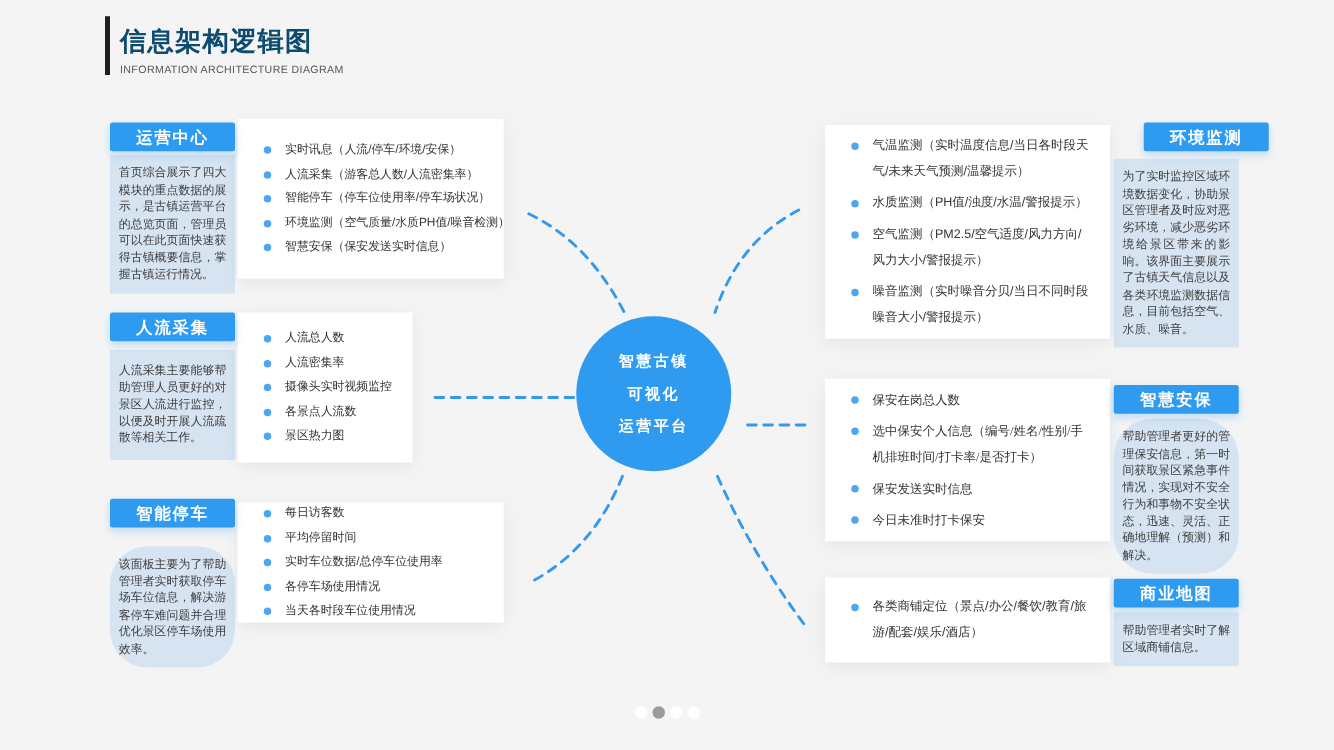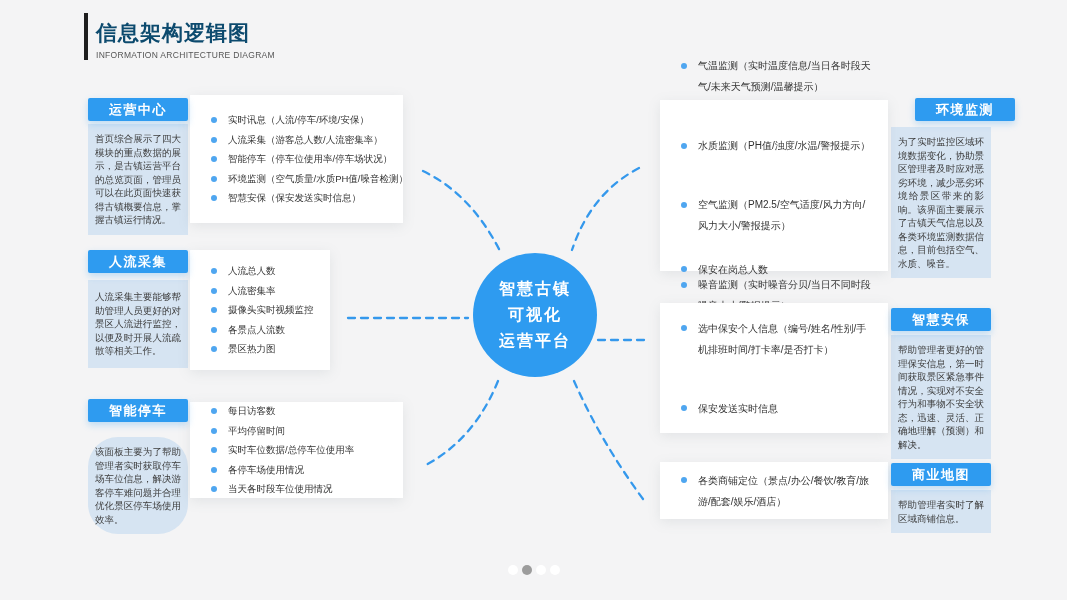--- a/index.html
+++ b/index.html
@@ -21,45 +21,45 @@
   .titleblock{position:absolute;left:84px;top:13px;}
   .tbar{position:absolute;left:0;top:0;width:4px;height:47px;background:#1E1E1E;}
   h1.ptitle{position:absolute;left:12px;top:6px;font-size:21px;font-weight:bold;color:#0c4a6e;white-space:nowrap;letter-spacing:1px;}
   .psub{position:absolute;left:12px;top:37px;font-size:8.5px;color:#555;letter-spacing:.3px;white-space:nowrap;}
 
   
   svg.links{position:absolute;left:0;top:0;width:1067px;height:600px;z-index:0;}
   svg.links path,svg.links line{fill:none;stroke:var(--line-blue);stroke-width:2.3;stroke-dasharray:7 6;stroke-linecap:round;}
 
   
-  .center-node{position:absolute;left:473px;top:253px;width:124px;height:124px;border-radius:50%;
+  .center-node{position:absolute;left:461px;top:253px;width:124px;height:124px;border-radius:50%;
     background:var(--primary-blue);color:#fff;display:flex;flex-direction:column;align-items:center;justify-content:center;
-    font-size:16px;font-weight:bold;line-height:26px;letter-spacing:2px;z-index:2;text-align:left;}
+    font-size:12px;font-weight:bold;line-height:26px;letter-spacing:2px;z-index:2;text-align:left;}
 
   
   .hd{position:absolute;width:100px;height:23px;background:var(--primary-blue);color:#fff;font-size:13px;font-weight:bold;
     letter-spacing:1.5px;display:flex;align-items:center;justify-content:center;border-radius:2px;
     box-shadow:0 3px 7px rgba(46,155,240,.28);z-index:4;}
   .desc{position:absolute;width:100px;background:var(--desc-bg);color:var(--desc-text);font-size:9.5px;line-height:13.5px;
     padding:8px 7px;display:flex;align-items:center;z-index:1;}
   .desc .desc-text{width:100%;text-align:justify;}
   .card{position:absolute;background:#fff;box-shadow:0 3px 12px rgba(110,120,135,.13);z-index:2;}
   .card ul{list-style:none;height:100%;display:flex;flex-direction:column;justify-content:center;}
   .card li{position:relative;padding-left:38px;color:#333;}
   .card .dot{position:absolute;left:21px;top:7px;width:6px;height:6px;border-radius:50%;background:var(--dot-blue);}
   .card.leftcard li{font-size:9.5px;line-height:19.5px;white-space:nowrap;}
-  .card.rightcard li{font-size:10px;line-height:21px;margin:19px 0;padding-right:16px;}
+  .card.rightcard li{font-size:10px;line-height:21px;margin:2px 0;padding-right:16px;}
   .card.rightcard .dot{top:7.5px;}
 
   #m1-hd{left:88px;top:98px;} #m1-desc{left:88px;top:124px;min-height:92px;} #m1-card{left:190px;top:95px;width:213px;height:128px;}
   #m2-hd{left:88px;top:250px;} #m2-desc{left:88px;top:280px;min-height:88px;} #m2-card{left:190px;top:250px;width:140px;height:120px;}
   #m3-hd{left:88px;top:399px;} #m3-desc{left:88px;top:437px;min-height:86px;border-radius:30px;} #m3-card{left:190px;top:402px;width:213px;height:96px;}
   #m4-hd{left:891px;top:98px;margin-left:24px;}  #m4-desc{left:891px;top:127px;min-height:144px;} #m4-card{left:660px;top:100px;width:228px;height:171px;}
-  #m5-hd{left:891px;top:308px;} #m5-desc{left:891px;top:335px;min-height:97px;}  #m5-card{left:660px;top:303px;width:228px;height:130px;}
-  #m6-hd{left:891px;top:463px;} #m6-desc{left:891px;top:490px;min-height:42px;}  #m6-card{left:660px;top:462px;width:228px;height:57px;}
+  #m5-hd{left:891px;top:308px;} #m5-desc{left:891px;top:335px;min-height:97px;border-radius:31px;}  #m5-card{left:660px;top:303px;width:228px;height:130px;font-family:Liberation Serif, serif;}
+  #m6-hd{left:891px;top:463px;} #m6-desc{left:891px;top:490px;min-height:42px;}  #m6-card{left:660px;top:462px;width:228px;height:68px;}
 
   
   .pagination{position:absolute;left:0;right:0;top:565px;display:flex;justify-content:center;gap:4px;z-index:3;}
   .pagination .pdot{width:10px;height:10px;border-radius:50%;background:var(--inactive-dot);cursor:pointer;}
   .pagination .pdot.active{background:var(--active-dot);}
 </style>
 </head>
 <body>
 
 <div class="canvas">

